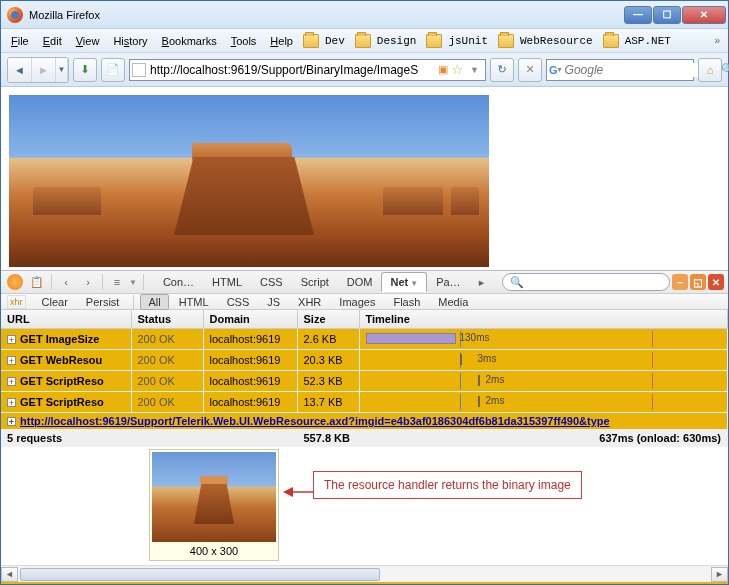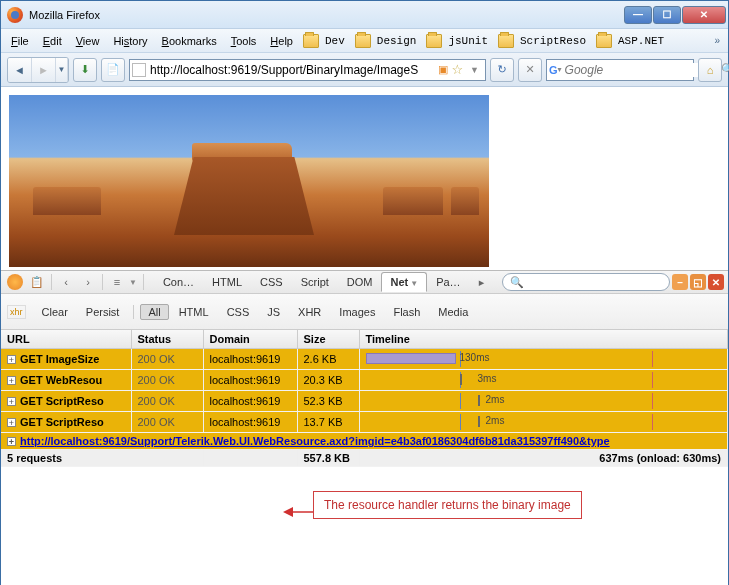--- a/index.html
+++ b/index.html
@@ -56,21 +56,21 @@
 .fb-tab { padding: 3px 8px; color: #333; border: 1px solid transparent; border-radius: 3px 3px 0 0; cursor: pointer; }
 .fb-tab.sel { background: #fff; border-color: #aaa; border-bottom: 1px solid #fff; font-weight: bold; position:relative; z-index:1;}
 .fb-tab .drop { font-size: 8px; color:#888; margin-left:2px;}
 .fb-search { flex:1; max-width: 190px; height:18px; border:1px solid #9ab; border-radius:9px; background:#fff; padding:0 8px; margin-left:8px; display:flex; align-items:center;}
 .fb-search span{color:#6a8aaa;}
 .fb-ctrl { margin-left:auto; display:flex; gap:2px;}
 .fb-ctrl div{ width:16px;height:16px; border-radius:3px; display:flex;align-items:center;justify-content:center; color:#fff; font-size:10px; font-weight:bold;}
 .cmin{background:#f0a050;} .cpop{background:#e89040;} .ccls{background:#d85030;}
 
 
-.net-tb { height: 36px; background: linear-gradient(#fafafa,#eee); border-bottom: 1px solid #ccc; display:flex; align-items:center; padding:0 6px; gap:2px;}
+.net-tb { height: 16px; background: linear-gradient(#fafafa,#eee); border-bottom: 1px solid #ccc; display:flex; align-items:center; padding:0 6px; gap:2px;}
 .xhr-ic{font-size:9px; color:#c80; border:1px solid #ddd; padding:1px 2px; margin-right:6px;}
 .net-btn { padding: 2px 8px; color:#333; border-radius:2px; cursor:pointer;}
 .net-btn.sel{ background:#ddd; border:1px solid #aaa; padding:1px 7px;}
 
 
 .net-table { border-collapse: collapse; width: 100%; table-layout: fixed; }
 .net-table th { background: linear-gradient(#f8f8f8,#e8e8e8); border-right: 1px solid #ccc; border-bottom: 1px solid #ccc; padding: 3px 6px; text-align: left; font-weight: bold; font-size: 11px; }
 .net-table td { border-right: 1px solid #eee; border-bottom: 1px solid #f2f2f2; padding: 2px 6px; font-size: 11px; overflow: hidden; white-space: nowrap; text-overflow: ellipsis; }
 .exp { display:inline-block; width:9px; height:9px; border:1px solid #888; font-size:9px; line-height:8px; text-align:center; margin-right:4px; background:#fff; color:#555;}
 .linkrow td { color: #0000cc; text-decoration: underline; font-weight:bold; }
@@ -121,21 +121,21 @@
     <span class="menu"><u>B</u>ookmarks</span>
     <span class="menu"><u>T</u>ools</span>
     <span class="menu"><u>H</u>elp</span>
     <div class="bm"></div>
       <span class="bmlbl">Dev</span>
     <div class="bm"></div>
       <span class="bmlbl">Design</span>
     <div class="bm"></div>
       <span class="bmlbl">jsUnit</span>
     <div class="bm"></div>
-      <span class="bmlbl">ScriptReso</span>
+      <span class="bmlbl">WebResource</span>
     <div class="bm"></div>
       <span class="bmlbl">ASP.NET</span>
     <span class="chev">»</span>
   </div>
 
   <div class="navbar">
     <div class="navgrp">
       <div class="navbtn">◄</div>
       <div class="navbtn" style="color:#bbb;">►</div>
       <div class="navbtn" style="width:12px;font-size:8px;">▼</div>
@@ -303,20 +303,27 @@
       <tr class="summary-row">
         <td colspan="2">5 requests</td>
         <td></td>
         <td>557.8 KB</td>
         <td style="text-align:right;">637ms (onload: 630ms)</td>
       </tr>
     </tbody>
   </table>
 
   <div class="preview-area">
+    <div class="thumb">
+      <div class="thumb-img">
+          <div class="m2"></div>
+          <div class="m2t"></div>
+        </div>
+      <div class="thumb-lbl">400 x 300</div>
+    </div>
     <svg class="arrow-svg" width="34" height="18">
       <line x1="32" y1="9" x2="6" y2="9" stroke="#d03030" stroke-width="1.5"></line>
       <polygon points="0,9 10,4 10,14" fill="#d03030"></polygon>
     </svg>
     <div class="callout">The resource handler returns the binary image</div>
   </div>
 
   <div class="hscroll">
     <div class="tr">◄</div>
     <div class="track">

